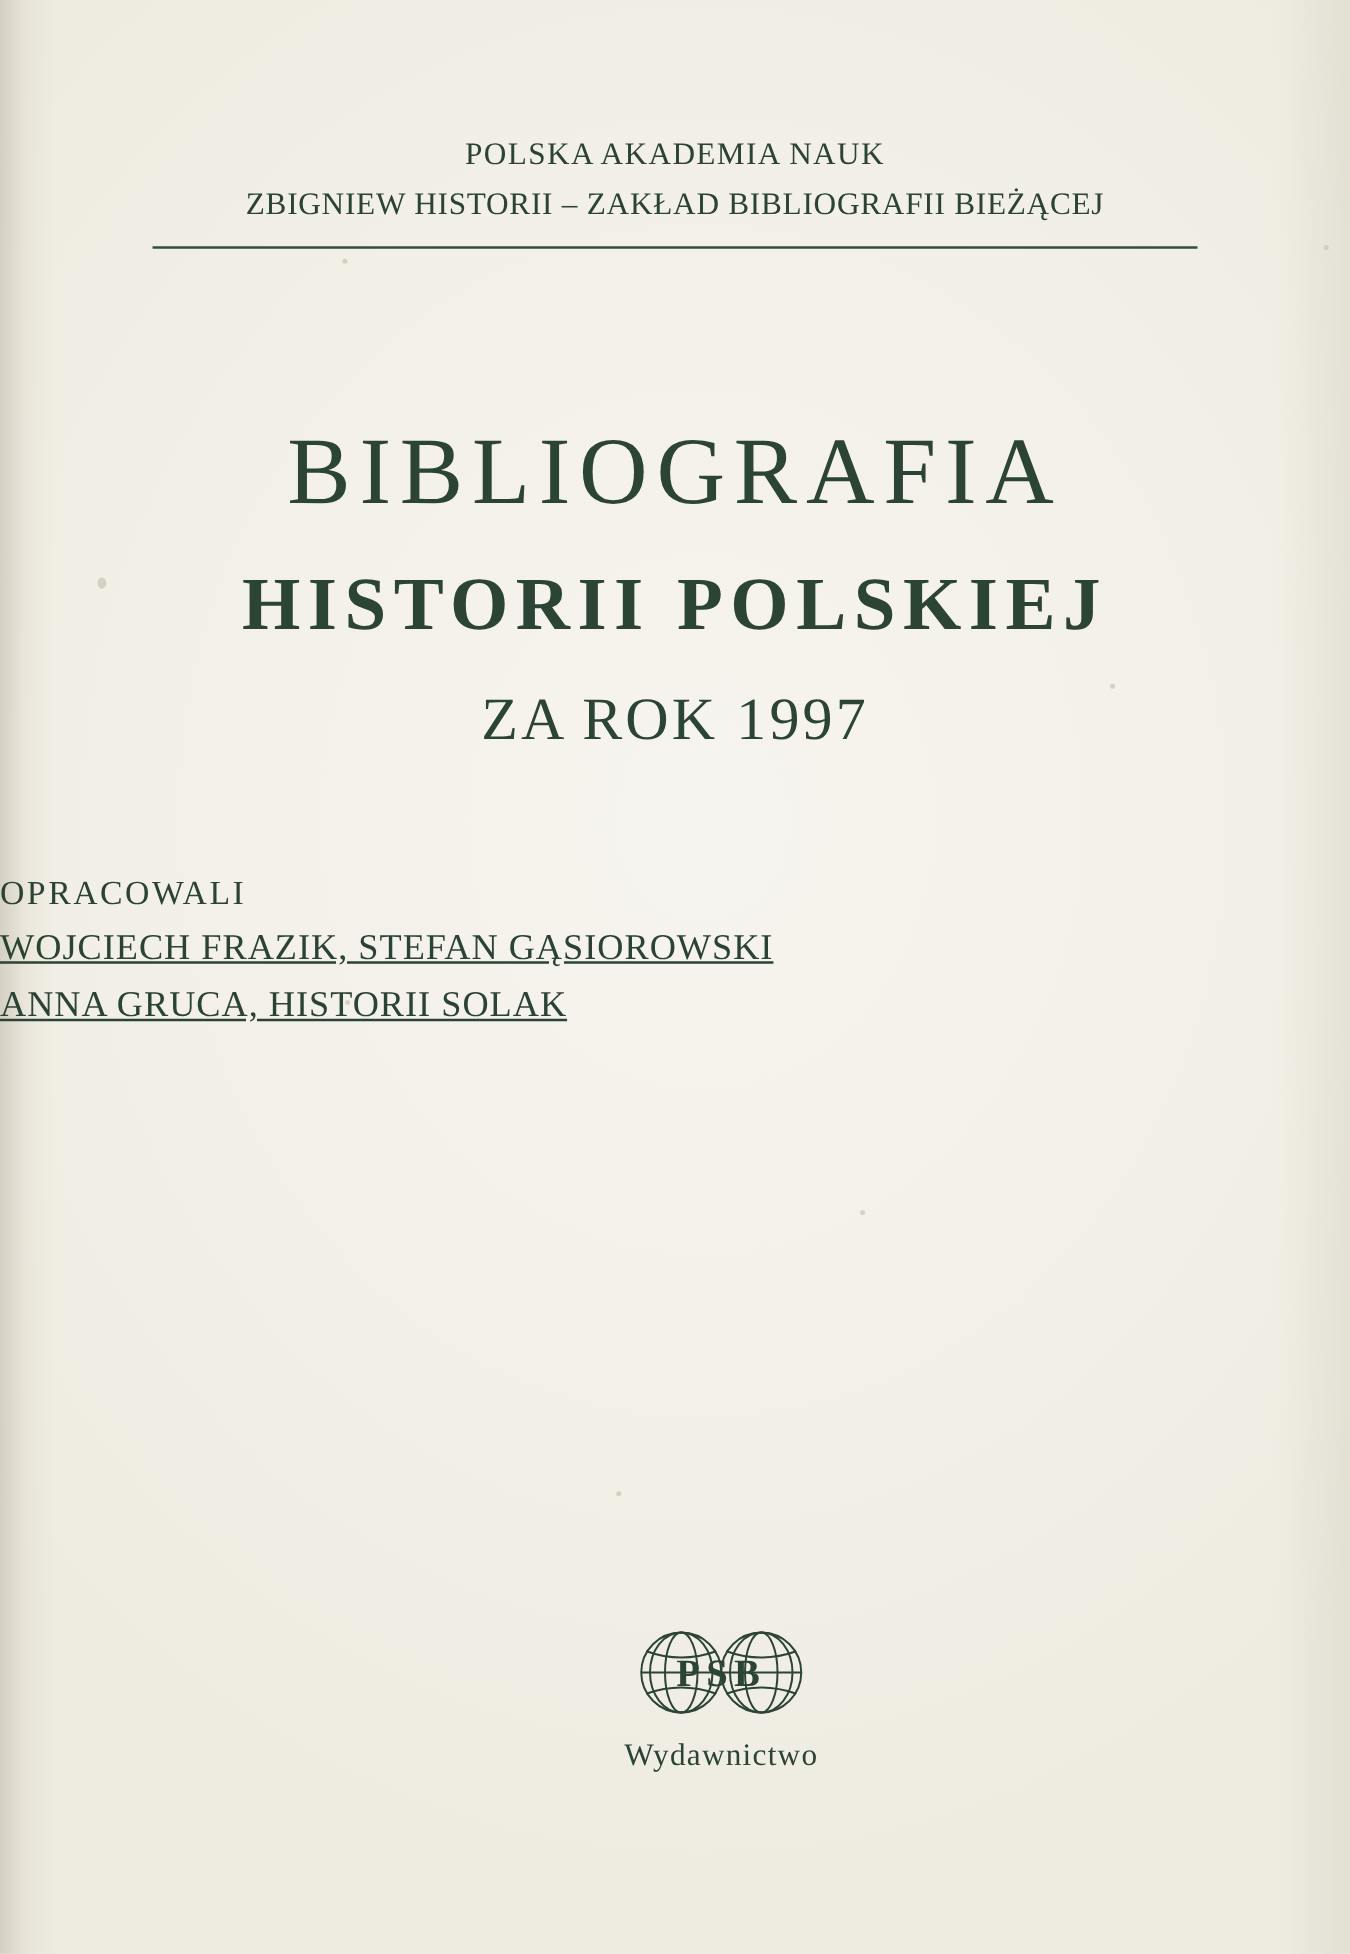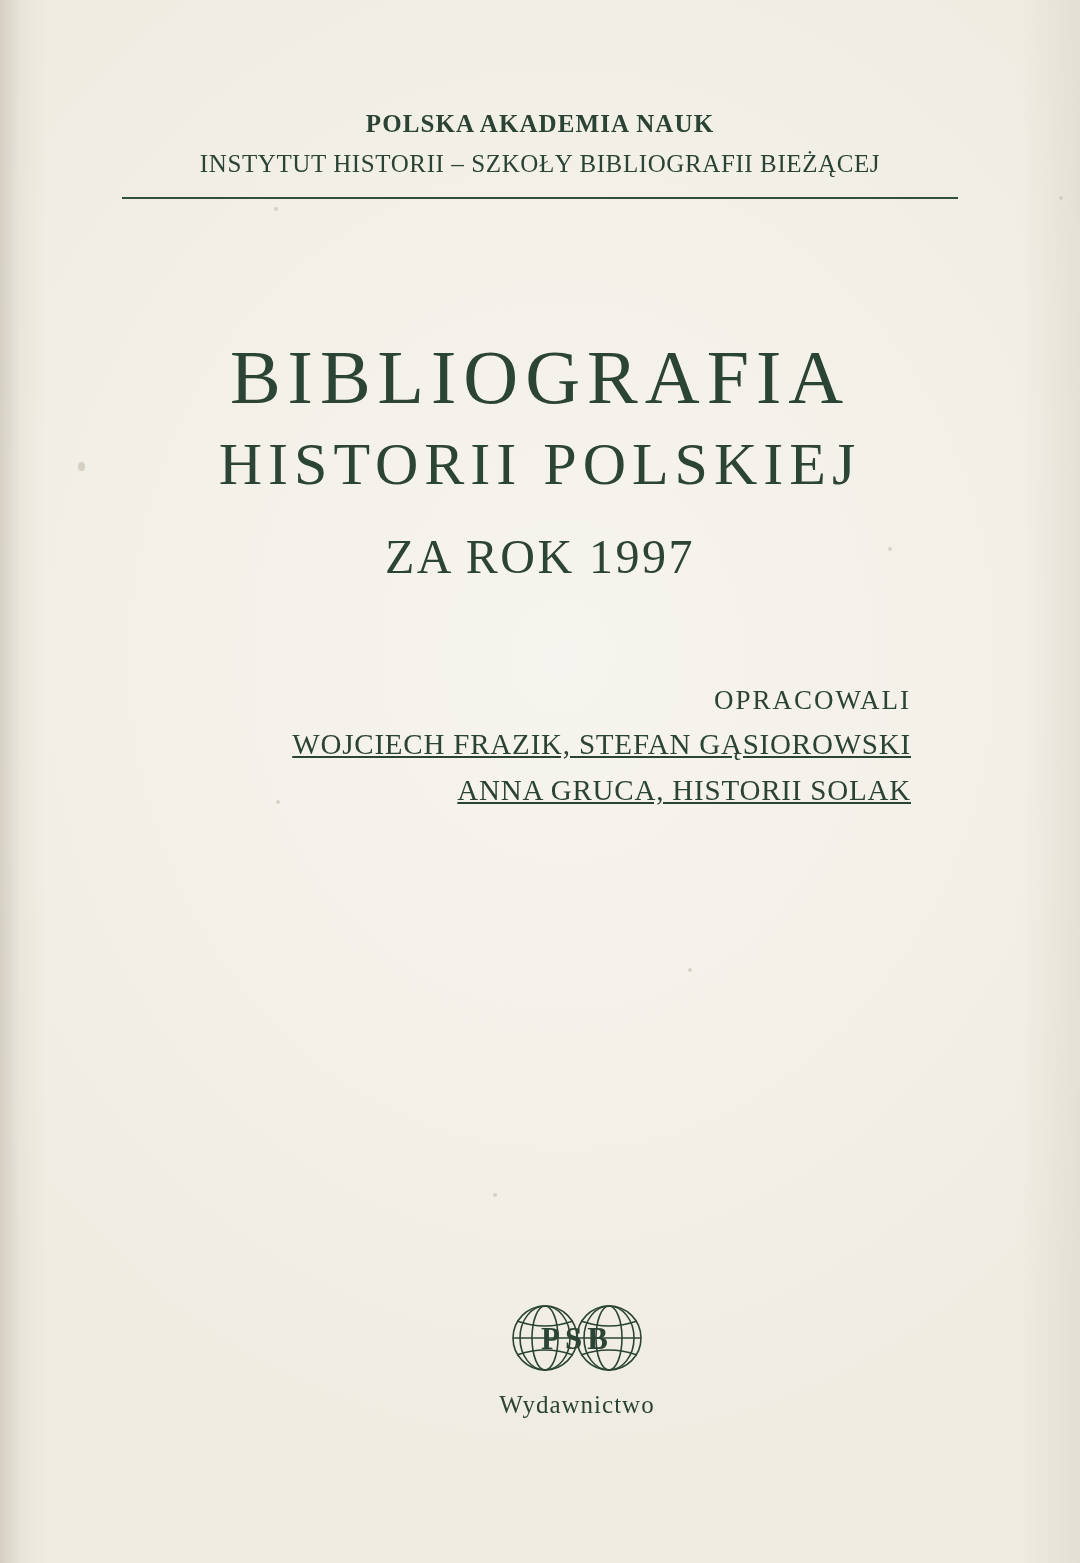--- a/index.html
+++ b/index.html
@@ -48,21 +48,21 @@
     position: absolute;
     top: 108px;
     left: 0;
     width: 1080px;
     text-align: center;
   }
   .header-line1 {
     font-size: 25px;
     letter-spacing: 1.1px;
     color: #2b4334;
-    font-weight: 700;
+    font-weight: 400;
     line-height: 1.25;
   }
   .header-line2 {
     font-size: 25px;
     letter-spacing: 0.6px;
     color: #2b4334;
     font-weight: 400;
     line-height: 1.25;
     margin-top: 9px;
   }
@@ -86,38 +86,38 @@
     letter-spacing: 7px;
     color: #2c4434;
     line-height: 1.05;
     font-weight: 400;
   }
   .title-sub {
     font-size: 60px;
     letter-spacing: 6px;
     color: #2c4434;
     line-height: 1.1;
-    margin-top: 13px;
-    font-weight: 400;
+    margin-top: 32px;
+    font-weight: 700;
   }
   .title-year {
     font-size: 48px;
     letter-spacing: 2.5px;
     color: #2c4434;
     margin-top: 32px;
     font-weight: 400;
   }
 
   
   .authors {
     position: absolute;
-    top: 683px;
+    top: 697px;
     left: 0;
     width: 911px;
-    text-align: right;
+    text-align: left;
   }
   .authors-label {
     font-size: 27px;
     letter-spacing: 2px;
     color: #2b4334;
     line-height: 1.3;
   }
   .authors-line {
     font-size: 29px;
     letter-spacing: 0.8px;
@@ -173,21 +173,21 @@
   <div class="speck" style="left:78px; top:462px; width:7px; height:9px;"></div>
   <div class="speck" style="left:274px; top:207px; width:4px; height:4px;"></div>
   <div class="speck" style="left:1059px; top:196px; width:4px; height:4px;"></div>
   <div class="speck" style="left:688px; top:968px; width:4px; height:4px;"></div>
   <div class="speck" style="left:276px; top:800px; width:4px; height:4px;"></div>
   <div class="speck" style="left:493px; top:1193px; width:4px; height:4px;"></div>
   <div class="speck" style="left:888px; top:547px; width:4px; height:4px;"></div>
 
   <div class="header">
     <div class="header-line1">POLSKA AKADEMIA NAUK</div>
-    <div class="header-line2">INSTYTUT HISTORII –  SZKOŁY BIBLIOGRAFII BIEŻĄCEJ</div>
+    <div class="header-line2">ZBIGNIEW HISTORII –  ZAKŁAD BIBLIOGRAFII BIEŻĄCEJ</div>
     <div class="header-rule"></div>
   </div>
 
   <div class="title-block">
     <div class="title-main">BIBLIOGRAFIA</div>
     <div class="title-sub">HISTORII POLSKIEJ</div>
     <div class="title-year">ZA ROK 1997</div>
   </div>
 
   <div class="authors">

